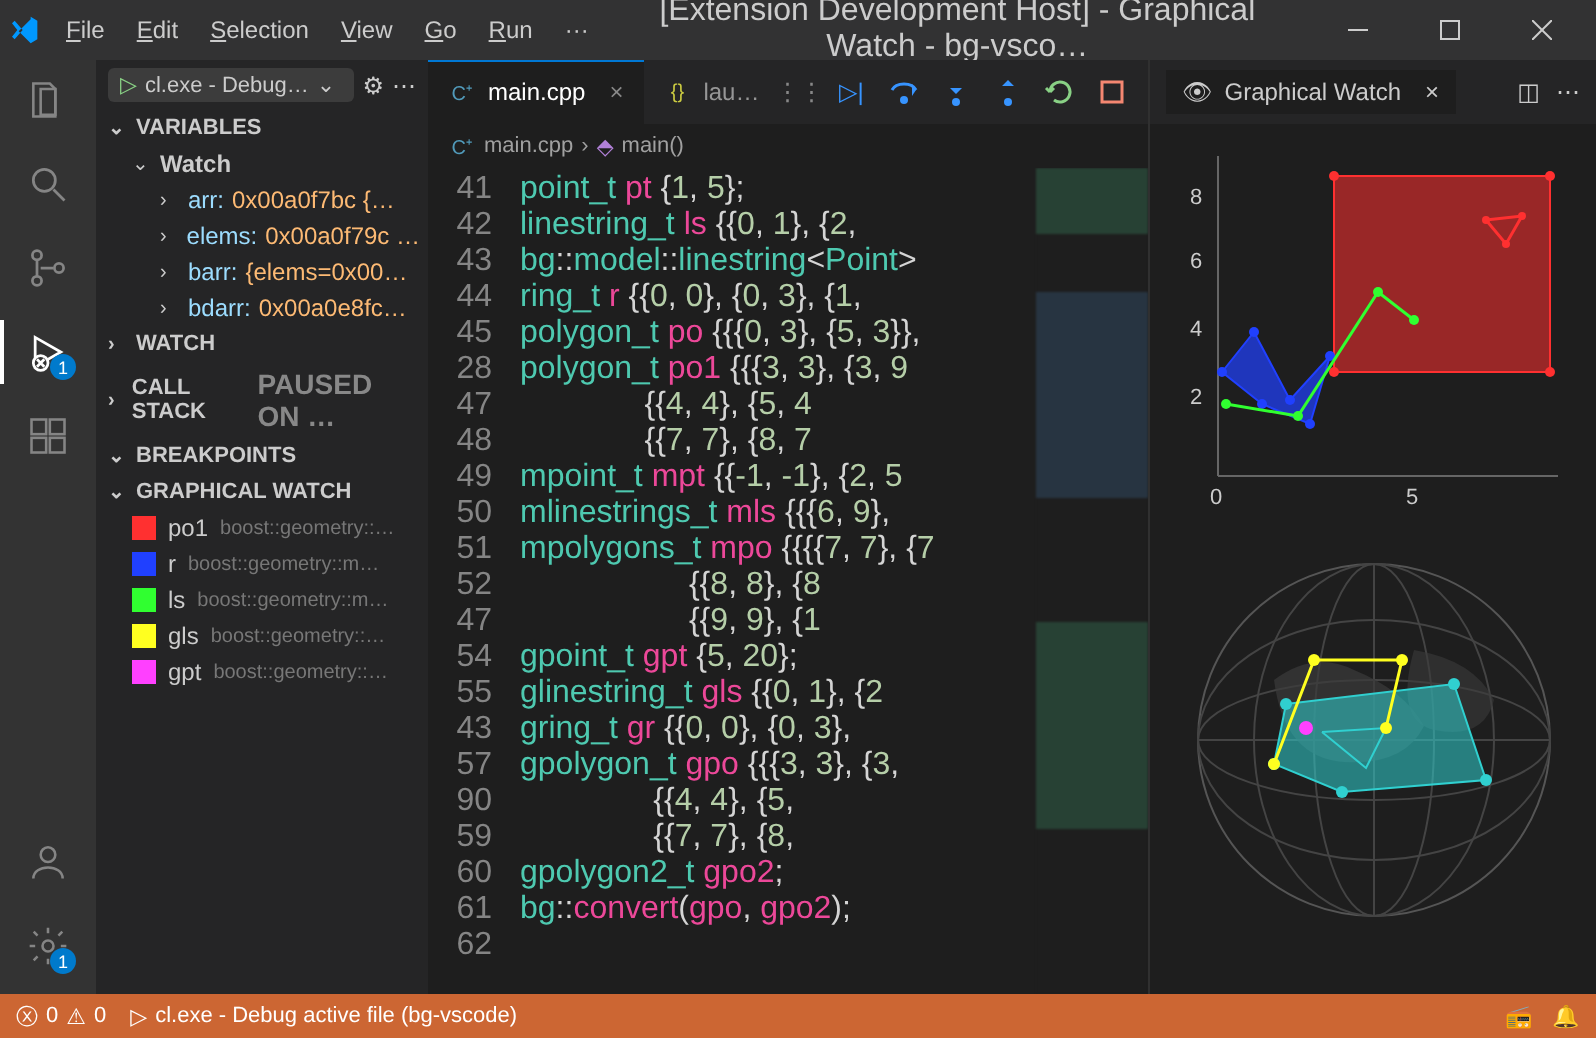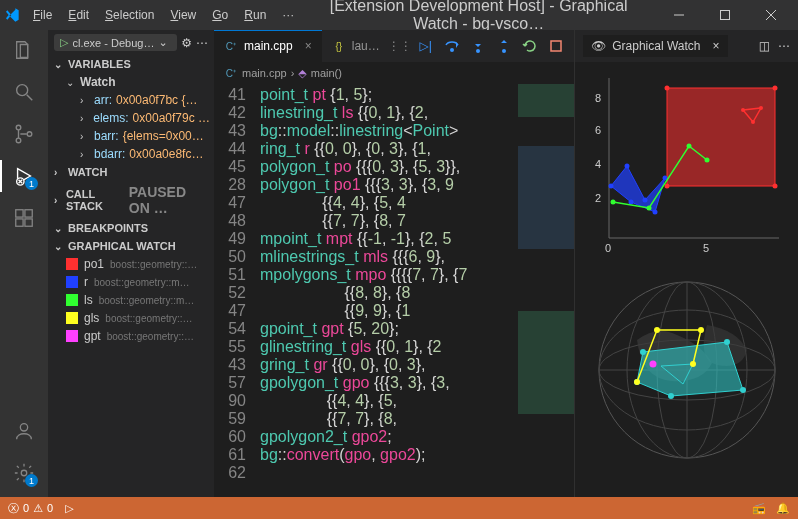--- a/index.html
+++ b/index.html
@@ -421,18 +421,19 @@
 
 <div class="statusbar">
   <div class="status-item">
       <span>ⓧ</span>
       <span>0</span>
       <span>⚠</span>
       <span>0</span>
     </div>
   <div class="status-item">
       <span>▷</span>
+      <span>cl.exe - Debug active file (bg-vscode)</span>
     </div>
   <div class="status-right">
     <span>📻</span>
     <span>🔔</span>
   </div>
 </div>
 
 </body></html>

